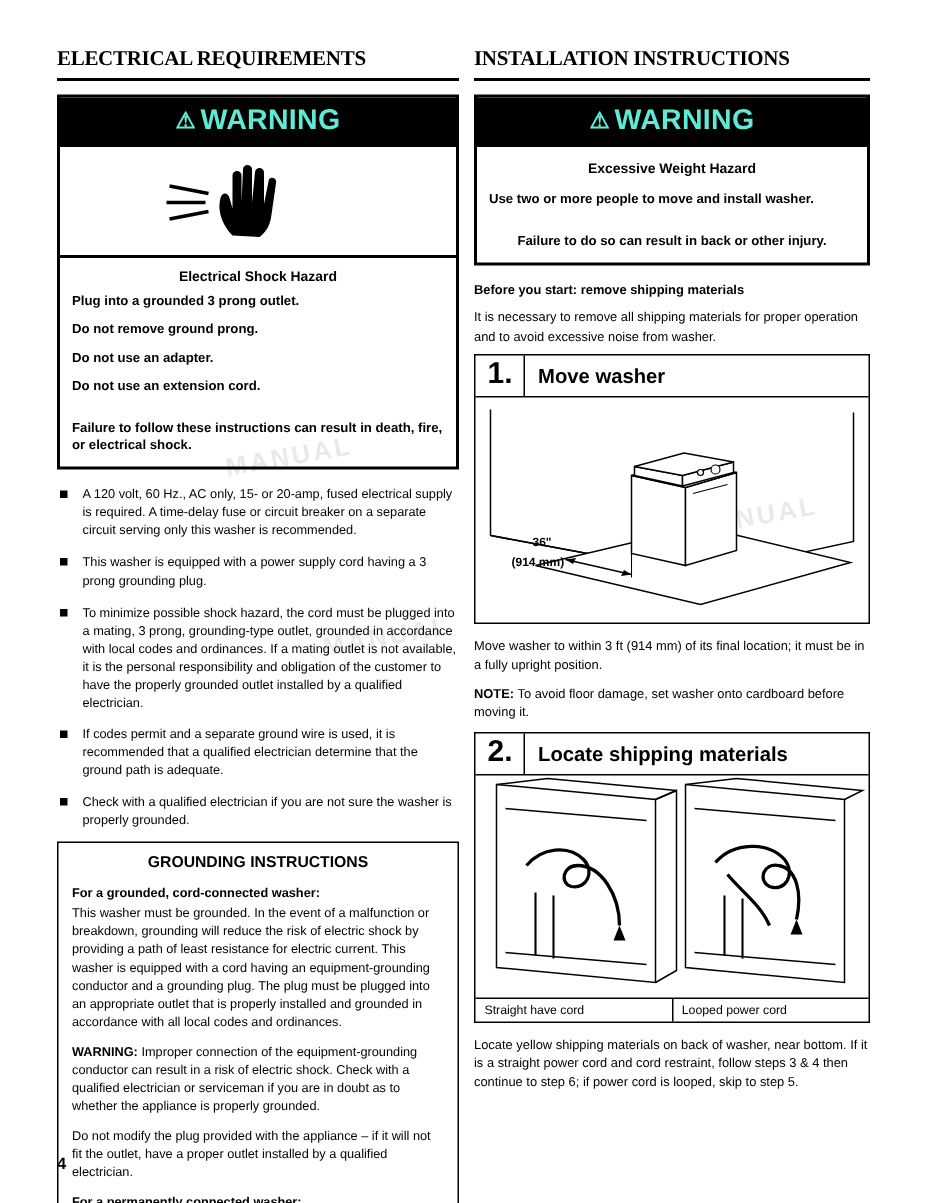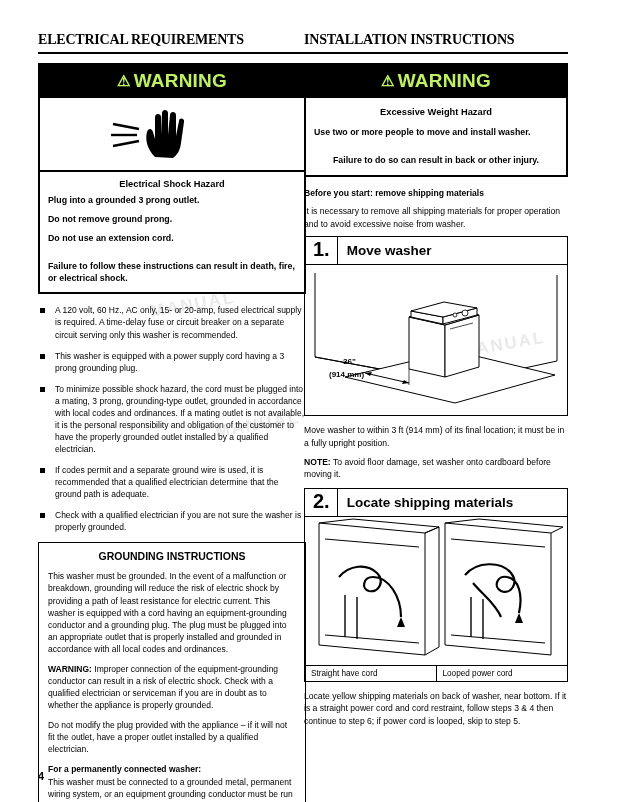--- a/index.html
+++ b/index.html
@@ -22,42 +22,42 @@
     height: 802px;
   }
   .col-left {
     position: absolute;
     left: 38px;
     top: 32px;
     width: 268px;
   }
   .col-right {
     position: absolute;
-    left: 304px;
+    left: 316px;
     top: 32px;
     width: 264px;
   }
   .section-title {
     font-family: "Liberation Serif", serif;
     font-weight: bold;
     font-size: 14px;
     letter-spacing: -0.2px;
     padding-bottom: 4px;
     border-bottom: 2.5px solid #000;
     margin-bottom: 9px;
     white-space: nowrap;
   }
   
   .warn-box {
     border: 2px solid #000;
     margin-bottom: 10px;
   }
   .warn-head {
     background: #000;
-    color: #bef264;
+    color: #5eead4;
     text-align: center;
     font-weight: bold;
     font-size: 19px;
     padding: 5px 0 6px;
     letter-spacing: 0.2px;
   }
   .warn-head .tri {
     display: inline-block;
     margin-right: 3px;
     font-size: 15px;
@@ -228,35 +228,37 @@
           </g>
           <g fill="#000">
             <path d="M58 52 C50 44 48 34 50 27 C51 23 55 23 56 27 L58 34 L58 12 C58 8 64 8 64 12 L64 30 L65 8 C65 4 71 4 71 8 L71 30 L73 10 C73 6 79 6 79 10 L79 31 L82 16 C82 12 88 13 87 17 L84 38 C83 46 80 50 76 53 Z"></path>
           </g>
         </svg>
       </div>
       <div class="shock-cap">Electrical Shock Hazard</div>
       <div class="warn-body" style="padding-top:0">
         <div class="warn-line">Plug into a grounded 3 prong outlet.</div>
         <div class="warn-line">Do not remove ground prong.</div>
+        <div class="warn-line">Do not use an adapter.</div>
         <div class="warn-line">Do not use an extension cord.</div>
         <div class="warn-line last">Failure to follow these instructions can result in death, fire, or electrical shock.</div>
       </div>
     </div>
 
     <ul class="bullets">
       <li>A 120 volt, 60 Hz., AC only, 15- or 20-amp, fused electrical supply is required. A time-delay fuse or circuit breaker on a separate circuit serving only this washer is recommended.</li>
       <li>This washer is equipped with a power supply cord having a 3 prong grounding plug.</li>
       <li>To minimize possible shock hazard, the cord must be plugged into a mating, 3 prong, grounding-type outlet, grounded in accordance with local codes and ordinances. If a mating outlet is not available, it is the personal responsibility and obligation of the customer to have the properly grounded outlet installed by a qualified electrician.</li>
       <li>If codes permit and a separate ground wire is used, it is recommended that a qualified electrician determine that the ground path is adequate.</li>
       <li>Check with a qualified electrician if you are not sure the washer is properly grounded.</li>
     </ul>
 
     <div class="ground-box">
       <div class="ground-title">GROUNDING INSTRUCTIONS</div>
+      <p class="b">For a grounded, cord-connected washer:</p>
       <p>This washer must be grounded. In the event of a malfunction or breakdown, grounding will reduce the risk of electric shock by providing a path of least resistance for electric current. This washer is equipped with a cord having an equipment-grounding conductor and a grounding plug. The plug must be plugged into an appropriate outlet that is properly installed and grounded in accordance with all local codes and ordinances.</p>
       <p><b>WARNING:</b><span> Improper connection of the equipment-grounding conductor can result in a risk of electric shock. Check with a qualified electrician or serviceman if you are in doubt as to whether the appliance is properly grounded.</span></p>
       <p>Do not modify the plug provided with the appliance – if it will not fit the outlet, have a proper outlet installed by a qualified electrician.</p>
       <p class="b">For a permanently connected washer:</p>
       <p>This washer must be connected to a grounded metal, permanent wiring system, or an equipment grounding conductor must be run with the circuit conductors and connected to the equipment-grounding terminal or lead on the appliance.</p>
     </div>
   </div>
 
   <div class="col-right">
 

